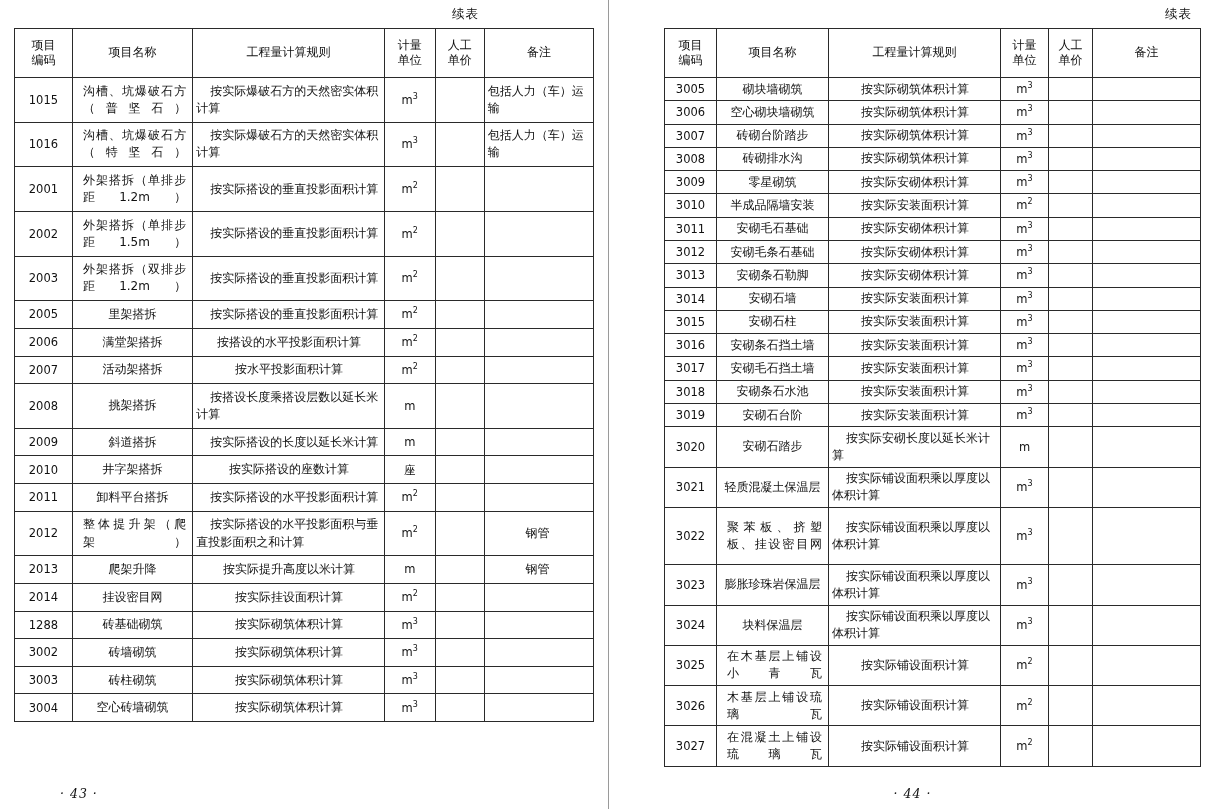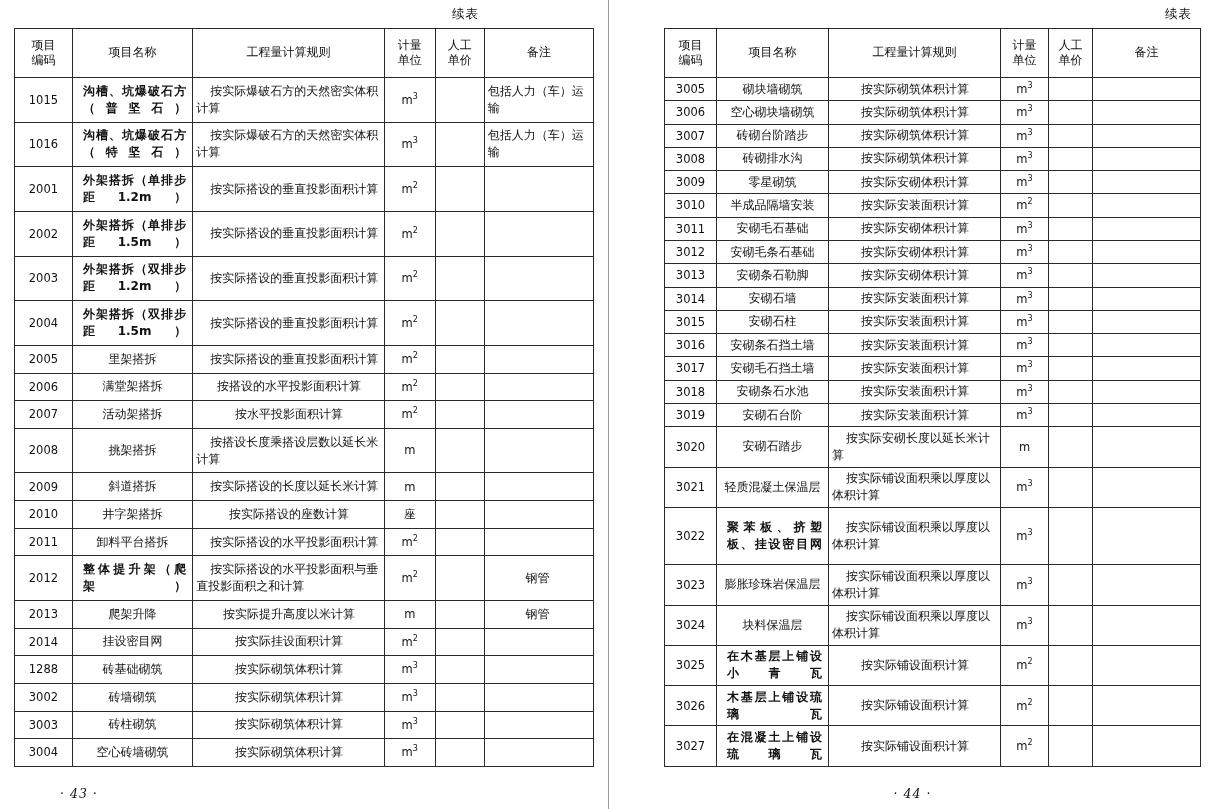--- a/index.html
+++ b/index.html
@@ -71,21 +71,20 @@
     font-size: 12px;
     height: 44px;
   }
   .c-code   { text-align: center; font-size: 11.5px; }
   .c-name   { text-align: center; font-size: 12px; }
   .c-name.justify {
     text-align: justify;
     text-align-last: justify;
     padding-left: 10px;
     padding-right: 6px;
-    font-weight: bold;
   }
   .c-rule   { text-align: left; font-size: 12px; padding-left: 10px; }
   .c-rule.ind { text-indent: 14px; }
   .c-rule.ctr { text-align: center; text-indent: 0; padding-left: 4px; }
   .c-unit   { text-align: center; font-size: 11.5px; }
   .c-price  { }
   .c-note   { text-align: left; font-size: 12px; padding-left: 8px; }
   .c-note.ctr { text-align: center; padding-left: 0; }
   sup { font-size: 8px; vertical-align: super; line-height: 0; }
 
@@ -172,28 +171,20 @@
             <td class="c-note ctr"></td>
           </tr>
           <tr style="height: 44.6688px;">
             <td class="c-code">2003</td>
             <td class="c-name justify">外架搭拆（双排步距1.2m）</td>
             <td class="c-rule ind">按实际搭设的垂直投影面积计算</td>
             <td class="c-unit">m<sup>2</sup></td>
             <td class="c-price"></td>
             <td class="c-note ctr"></td>
           </tr>
-          <tr style="height: 44.6688px;">
-            <td class="c-code">2004</td>
-            <td class="c-name justify">外架搭拆（双排步距1.5m）</td>
-            <td class="c-rule ind">按实际搭设的垂直投影面积计算</td>
-            <td class="c-unit">m<sup>2</sup></td>
-            <td class="c-price"></td>
-            <td class="c-note ctr"></td>
-          </tr>
           <tr style="height: 27.6375px;">
             <td class="c-code">2005</td>
             <td class="c-name">里架搭拆</td>
             <td class="c-rule ind">按实际搭设的垂直投影面积计算</td>
             <td class="c-unit">m<sup>2</sup></td>
             <td class="c-price"></td>
             <td class="c-note ctr"></td>
           </tr>
           <tr style="height: 27.6375px;">
             <td class="c-code">2006</td>

